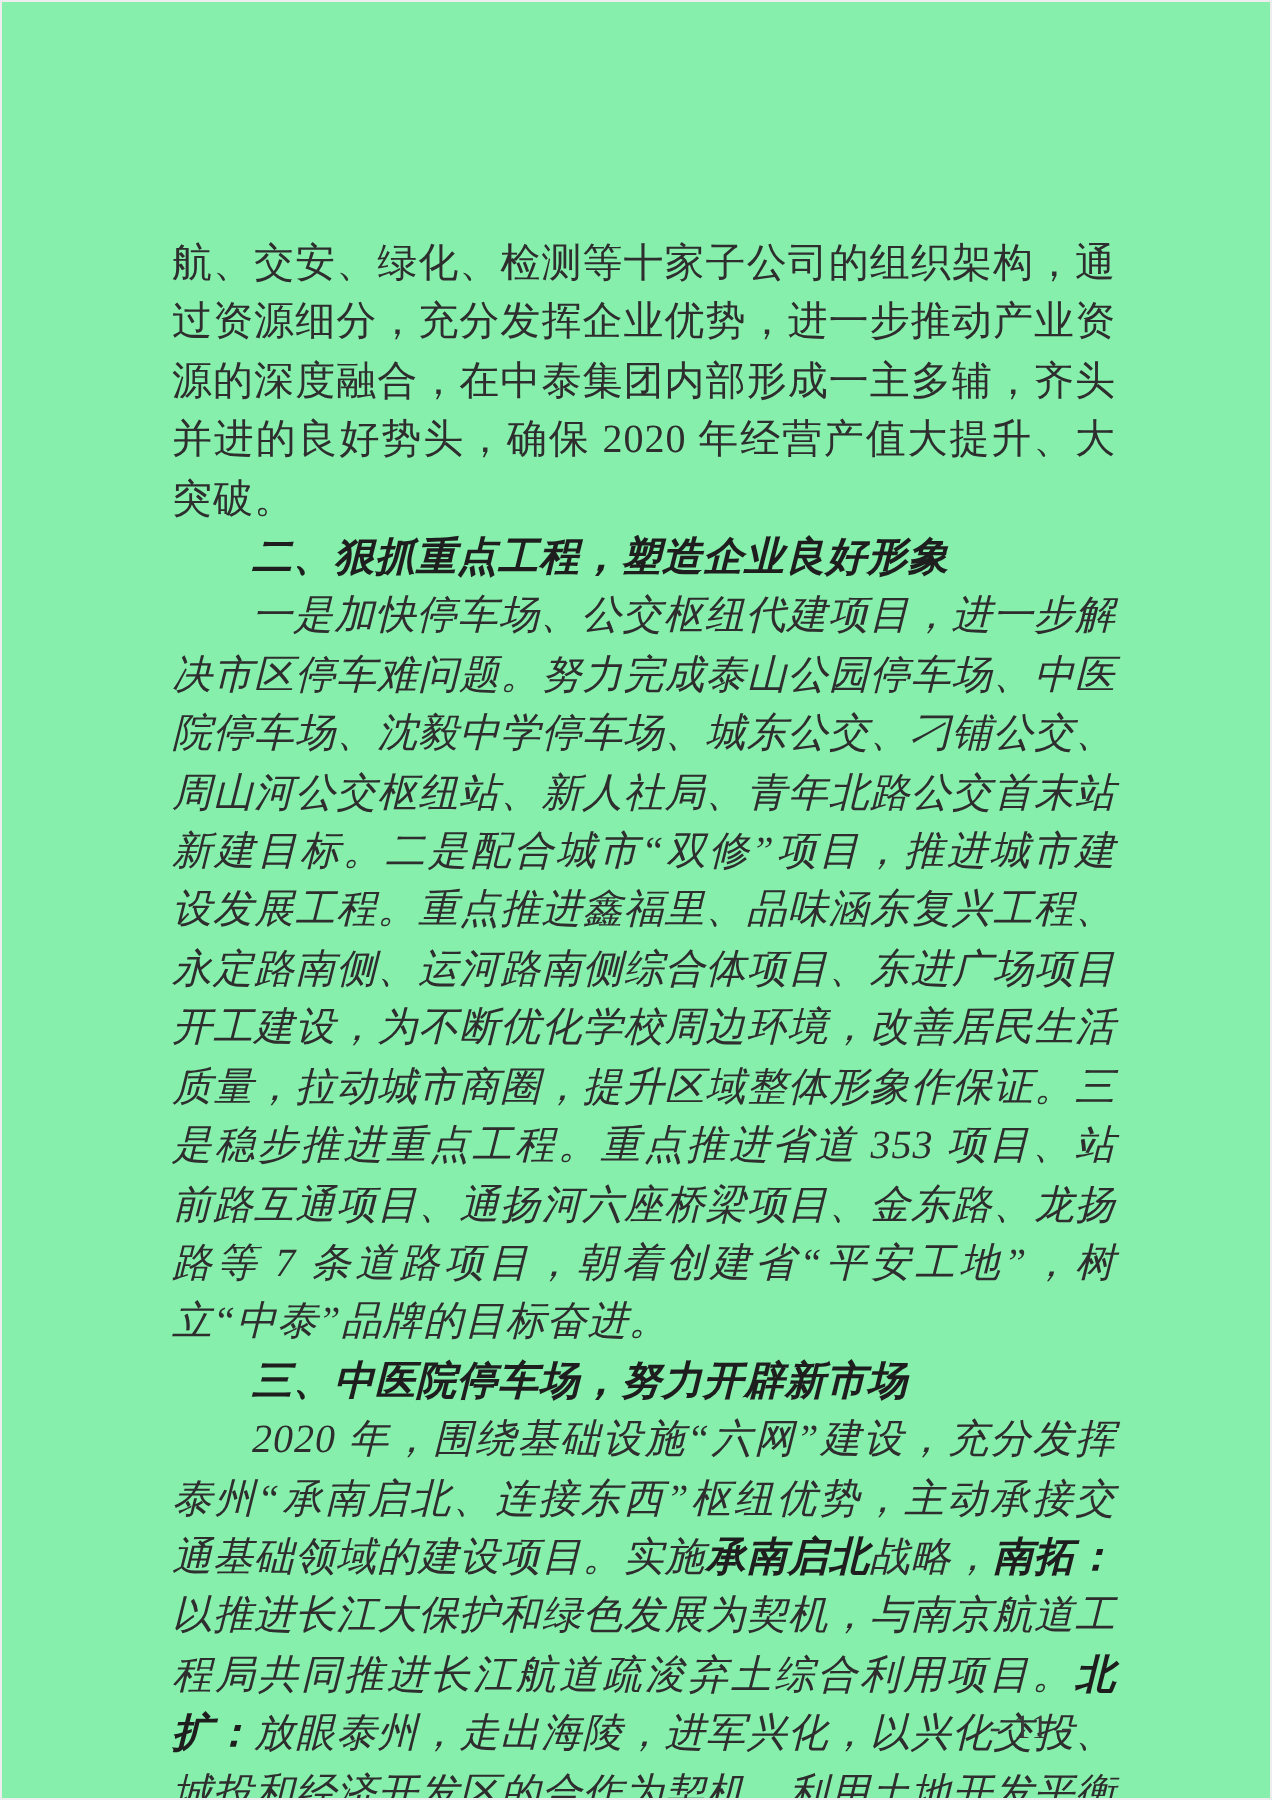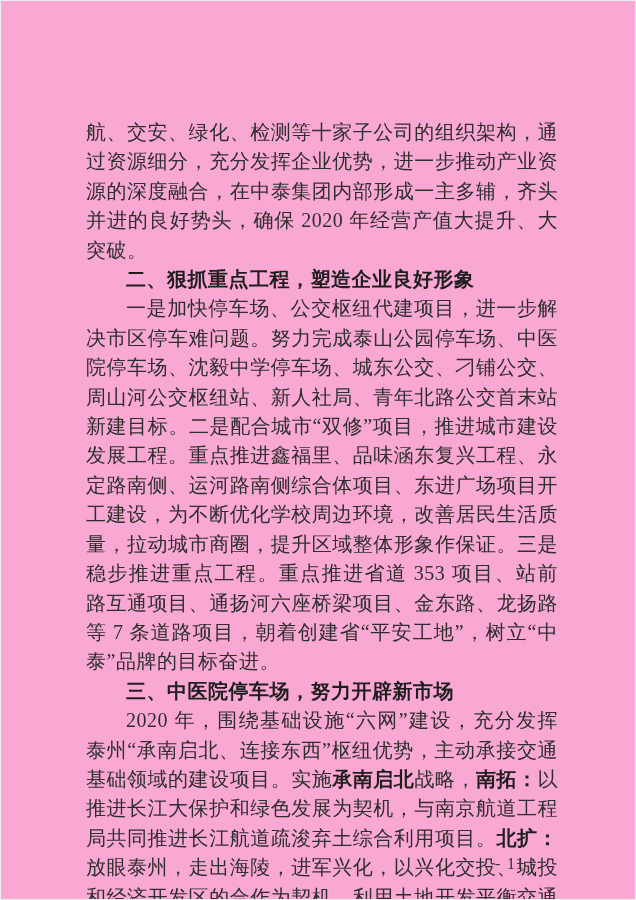--- a/index.html
+++ b/index.html
@@ -4,21 +4,21 @@
 <style>
   html, body {
     margin: 0;
     padding: 0;
     background: #ffffff;
   }
   .page {
     position: relative;
     width: 636px;
     height: 900px;
-    background: #f9a8d4;
+    background: #86efac;
     box-sizing: border-box;
     border: 1px solid #ededed;
     overflow: hidden;
     font-family: "Liberation Serif", "DejaVu Serif", serif;
     color: #2e2e2e;
   }
   .content {
     position: absolute;
     left: 85px;
     top: 117px;
@@ -28,20 +28,21 @@
     margin: 0;
     padding: 0;
     font-size: 20px;
     line-height: 29.4px;
     text-align: justify;
     letter-spacing: 0.5px;
     word-break: break-all;
   }
   .indent {
     text-indent: 2em;
+    font-style: italic;
   }
   .heading {
     font-weight: bold;
     color: #1e1e1e;
     font-family: "Liberation Sans", "DejaVu Sans", sans-serif;
   }
   .run-bold {
     font-weight: bold;
     color: #1e1e1e;
     font-family: "Liberation Sans", "DejaVu Sans", sans-serif;

